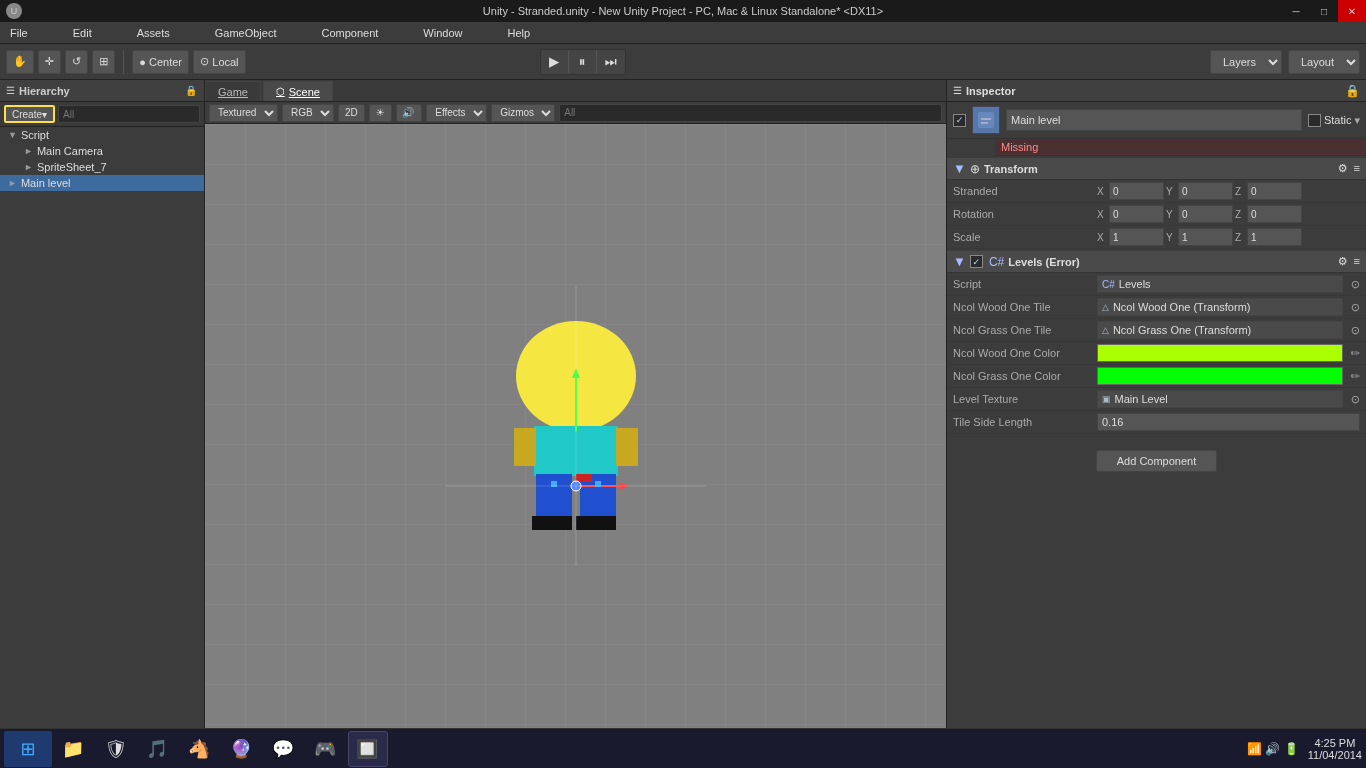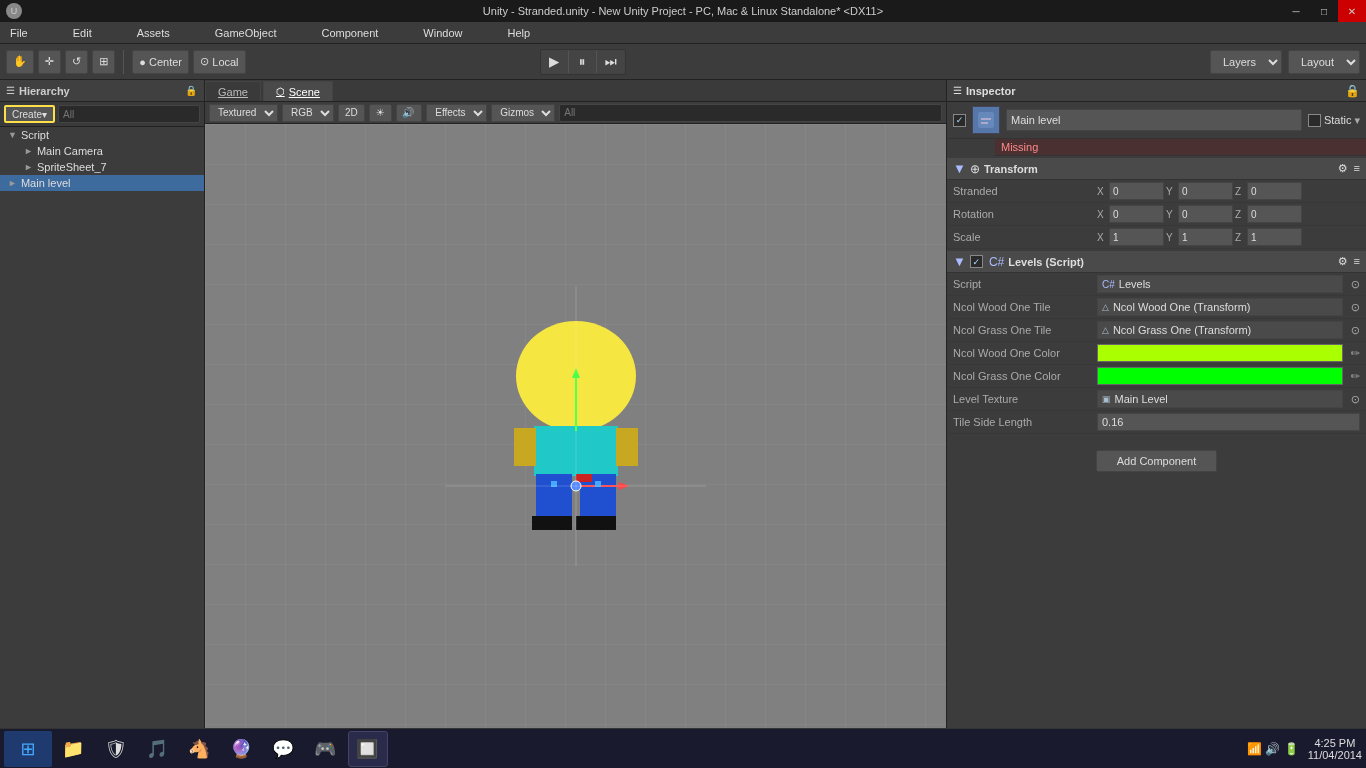--- a/index.html
+++ b/index.html
@@ -335,21 +335,21 @@
           <span class="xyz-label">Z</span>
           <input class="xyz-input" type="text" value="1" style="">
         </div>
       </div>
     </div>
 
     <div class="section-header">
       <span style="color:#aabbff;font-size:13px;">▼</span>
       <div class="checkbox checked" style="margin-right:2px;"></div>
       <span style="font-size:12px;color:#aabbff;">C#</span>
-      <span class="section-title">Levels (Script)</span>
+      <span class="section-title">Levels (Error)</span>
       <div style="margin-left:auto;display:flex;gap:6px;">
         <span>⚙</span>
         <span>≡</span>
       </div>
     </div>
 
     <div class="component-row">
       <span class="comp-label">Script</span>
       <div class="comp-value">
         <span style="font-size:10px;color:#aabbff;">C#</span>

